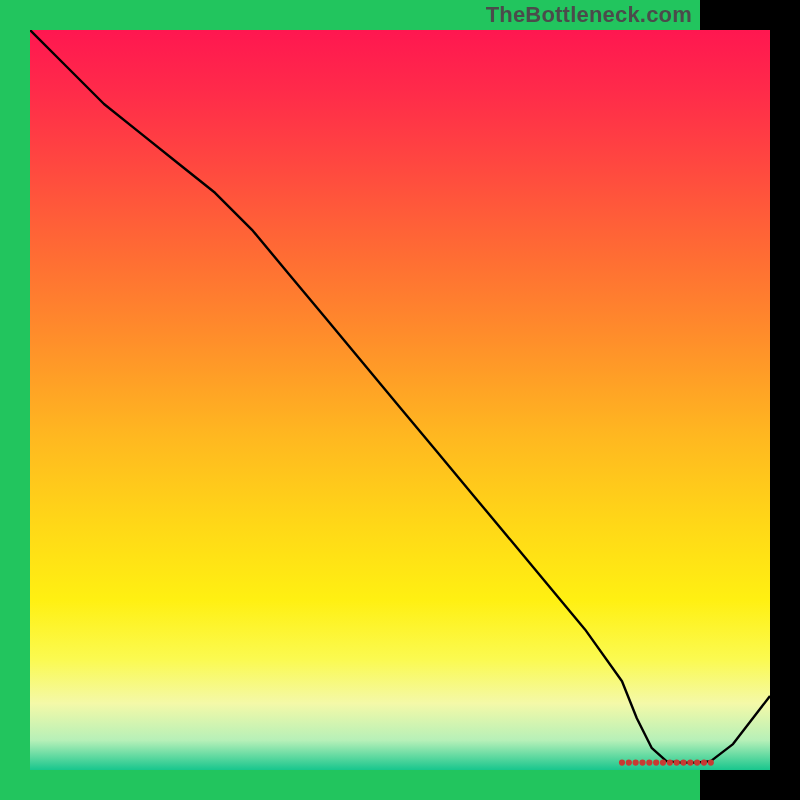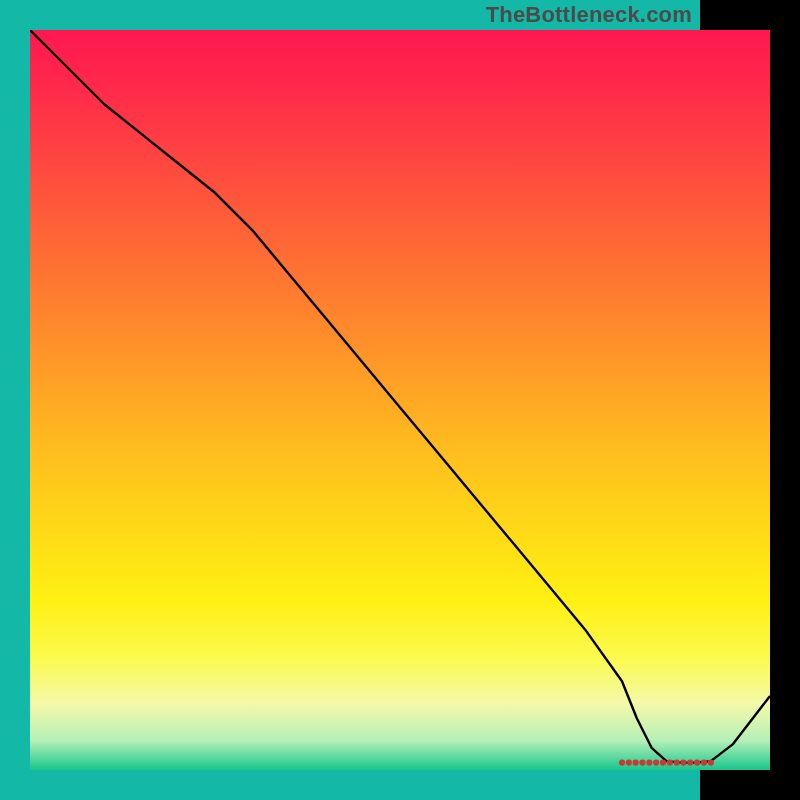--- a/index.html
+++ b/index.html
@@ -8,21 +8,21 @@
     width: 800px;
     height: 800px;
     background: #000;
     overflow: hidden;
     font-family: Arial, Helvetica, sans-serif;
   }
   .outer {
     position: relative;
     width: 700px;
     height: 800px;
-    background: #14b8a6;
+    background: #22c55e;
   }
   .watermark {
     position: absolute;
     top: 2px;
     right: 8px;
     color: #4b4b4b;
     font-size: 22px;
     font-weight: 600;
     letter-spacing: 0.2px;
     z-index: 4;

